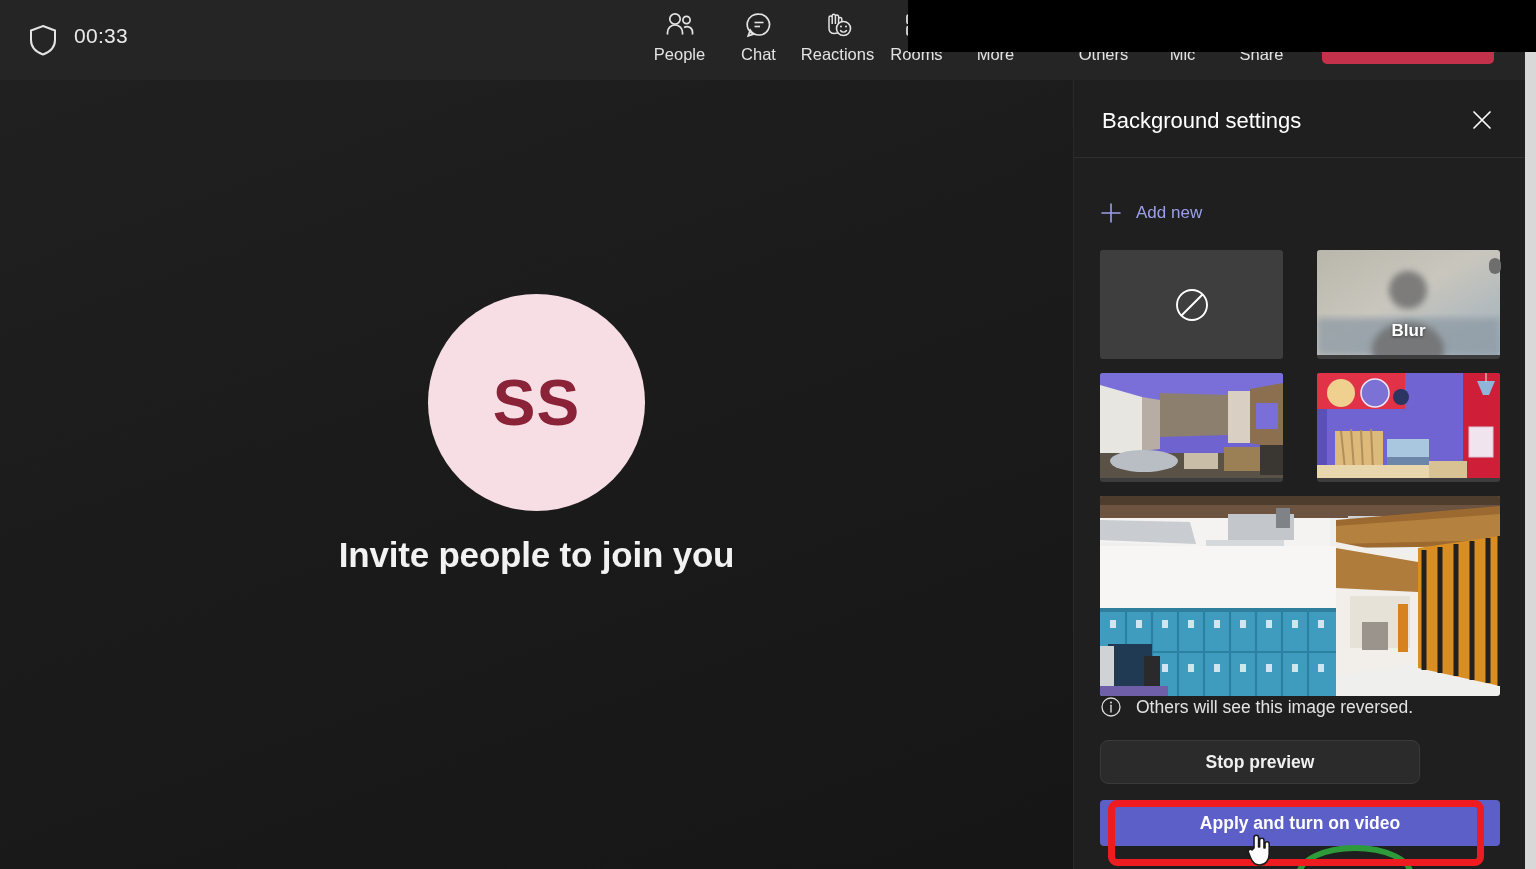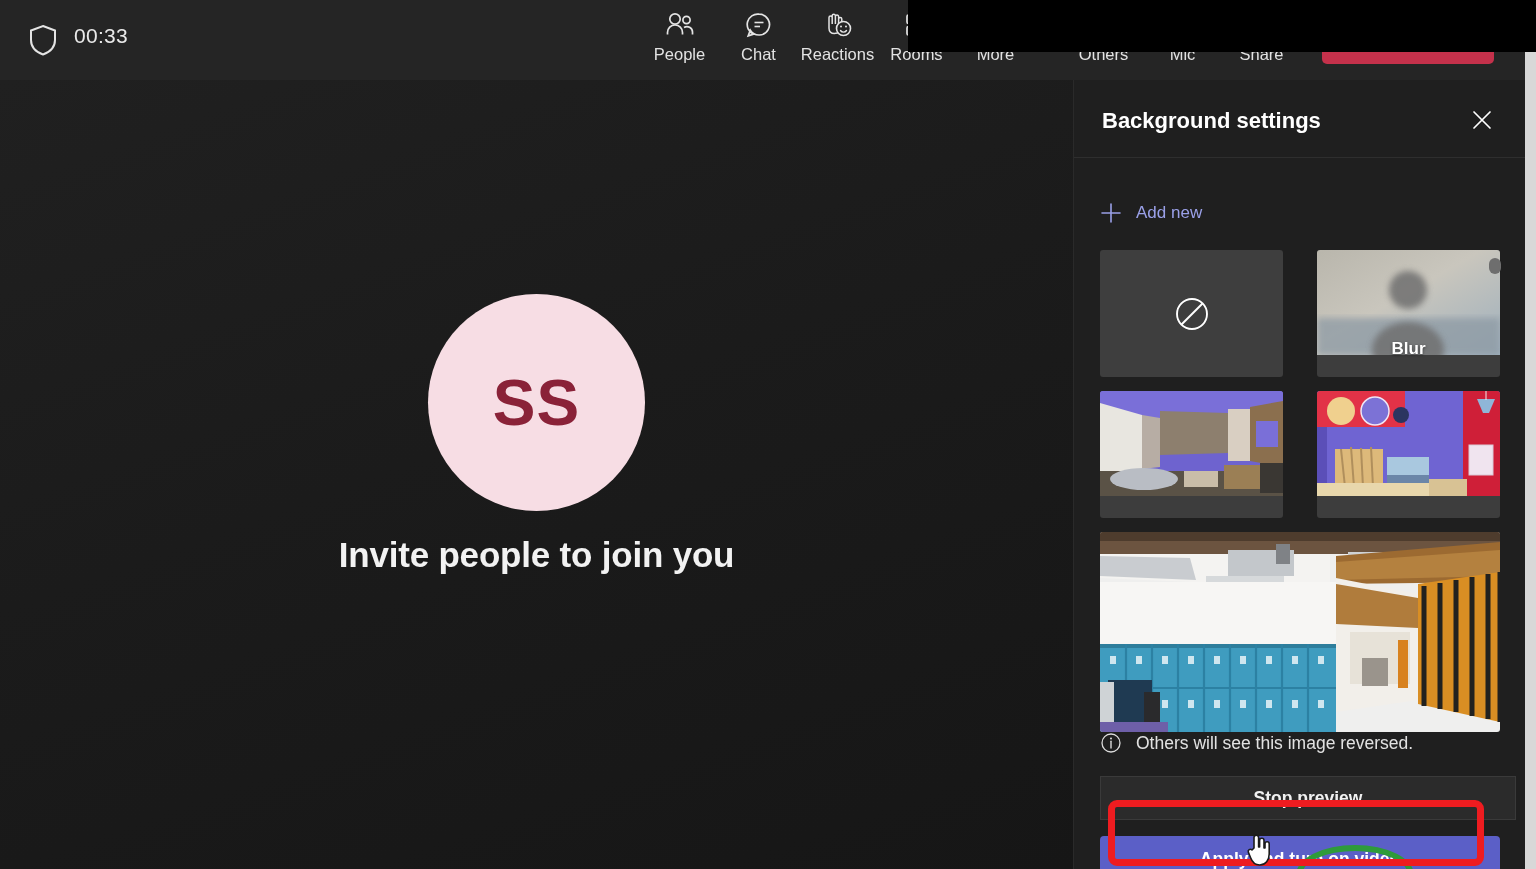--- a/index.html
+++ b/index.html
@@ -74,41 +74,41 @@
   .panel {
     position: absolute; left: 1073px; top: 80px; width: 452px; height: 789px;
     background: #1f1f1f; border-left: 1px solid #2a2a2a;
   }
   .panel-header {
     position: relative; height: 78px; border-bottom: 1px solid #2e2e2e;
     display: flex; align-items: center;
   }
   .panel-title {
     position: absolute; left: 28px; top: 28px;
-    color: #ffffff; font-size: 22px; font-weight: bold;
+    color: #ffffff; font-size: 22px; font-weight: normal;
   }
   .close-btn {
     position: absolute; right: 25px; top: 22px; width: 36px; height: 36px;
     background: none; border: none; cursor: pointer;
     display: flex; align-items: center; justify-content: center;
   }
   .panel-body { position: relative; padding: 0 26px; }
 
   .add-new {
     display: flex; align-items: center; gap: 14px;
     margin-top: 44px; cursor: pointer; width: fit-content;
   }
   .add-new-label { color: #9aa0e8; font-size: 17px; }
 
   .thumb-grid {
     display: grid; grid-template-columns: 183px 183px; gap: 14px 34px;
     margin-top: 26px;
   }
   .thumb {
-    position: relative; width: 183px; height: 127px;
+    position: relative; width: 183px; height: 109px;
     border-radius: 3px; overflow: hidden; cursor: pointer;
     background: #3d3d3d;
   }
   .thumb-none { background: #3e3e3e; display:flex; align-items:center; justify-content:center; }
   .thumb-blur-label {
     position: absolute; left: 0; right: 0; bottom: 18px; text-align: center;
     color: #ffffff; font-size: 17px; font-weight: 600;
     text-shadow: 0 1px 3px rgba(0,0,0,.55);
   }
 
@@ -116,22 +116,22 @@
     position: relative; margin-top: 14px; width: 400px; height: 200px;
     border-radius: 3px; overflow: hidden; background:#2b2b2b;
   }
 
   .reverse-note {
     display: flex; align-items: center; gap: 14px; 
   }
   .reverse-note-text { color: #e2e2e2; font-size: 17.5px; }
 
   .btn-secondary {
-    display: block; width: 416px; height: 44px; margin-top: 22px;
-    background: #2b2b2b; border: 1px solid #3a3a3a; border-radius: 0;
+    display: block; width: 320px; height: 44px; margin-top: 22px;
+    background: #2b2b2b; border: 1px solid #3a3a3a; border-radius: 8px;
     color: #f0f0f0; font-size: 17.5px; font-weight: bold; cursor: pointer;
     font-family: "Liberation Sans", sans-serif;
   }
   .btn-primary {
     display: block; width: 400px; height: 46px; margin-top: 16px;
     background: #5b5fc7; border: none; border-radius: 4px;
     color: #ffffff; font-size: 17.5px; font-weight: bold; cursor: pointer;
     font-family: "Liberation Sans", sans-serif;
   }
 

